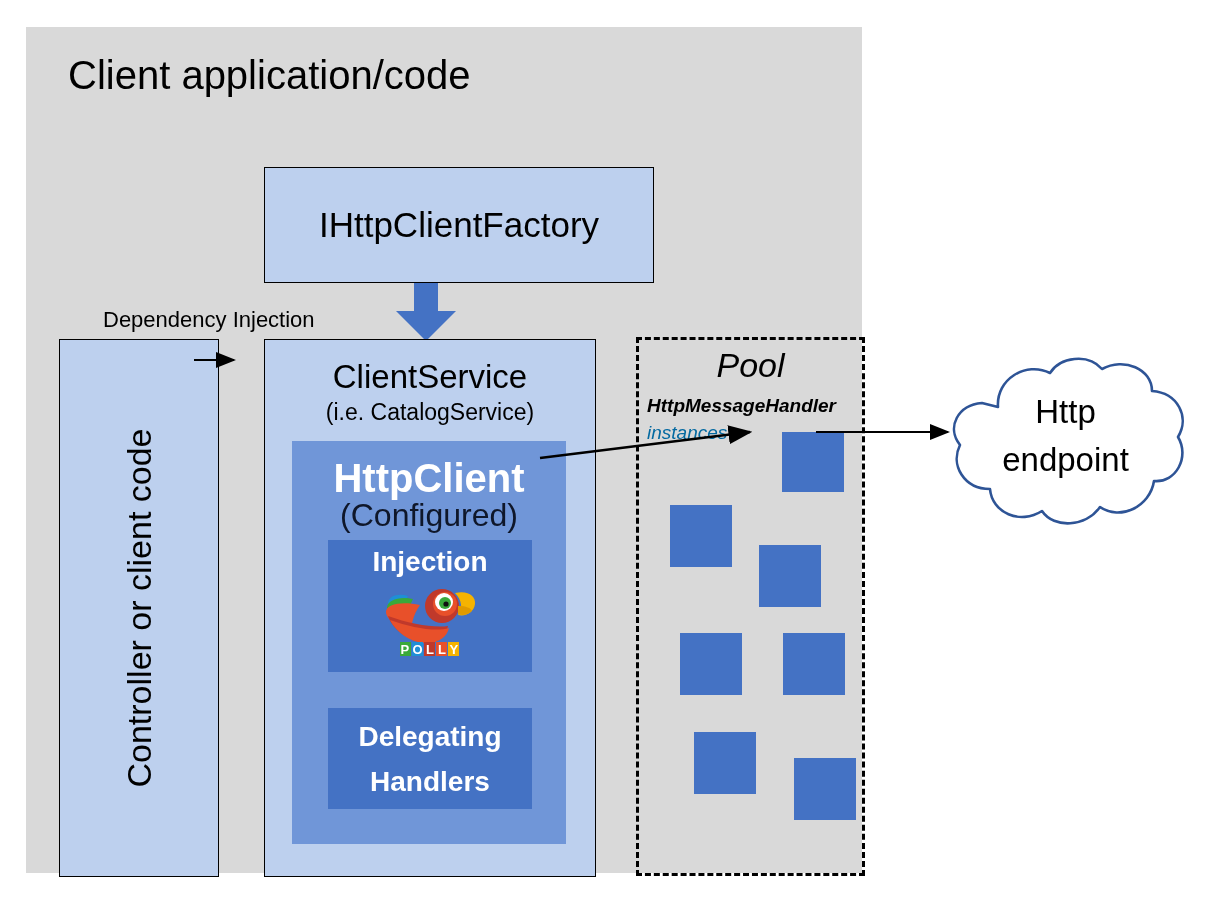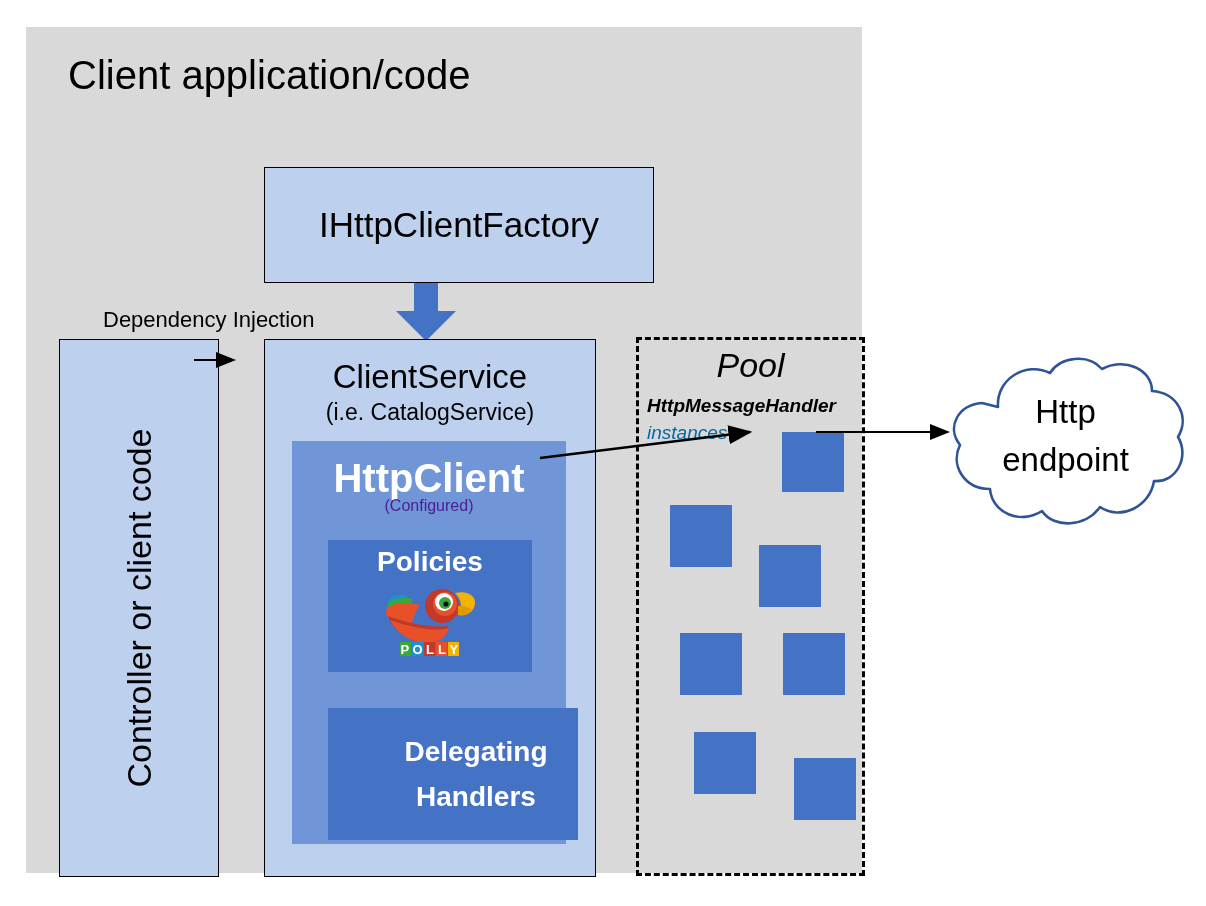--- a/index.html
+++ b/index.html
@@ -145,22 +145,22 @@
     text-align: center;
     font-size: 40px;
     font-weight: bold;
     color: #ffffff;
   }
   #httpclient-subtitle {
     position: absolute;
     left: 0; right: 0;
     top: 56px;
     text-align: center;
-    font-size: 16px;
-    color: #4c1d95;
+    font-size: 32px;
+    color: #0f172a;
   }
 
   
   #policies-box {
     position: absolute;
     left: 36px;
     top: 99px;
     width: 204px;
     height: 132px;
     background: #4472c4;
@@ -182,27 +182,26 @@
     width: 96px;
     height: 78px;
   }
 
   
   #delegating-box {
     position: absolute;
     left: 36px;
     top: 267px;
     width: 204px;
-    height: 132px;
+    height: 101px;
     background: #4472c4;
     display: flex;
     flex-direction: column;
     align-items: center;
     justify-content: center;
-    padding-left: 46px;
   }
   #delegating-box .line {
     font-size: 28px;
     font-weight: bold;
     color: #ffffff;
     line-height: 45px;
   }
 
   
   #pool-box {
@@ -299,21 +298,21 @@
 
     <div id="clientservice-box">
       <div id="clientservice-title">ClientService</div>
       <div id="clientservice-subtitle">(i.e. CatalogService)</div>
 
       <div id="httpclient-box">
         <div id="httpclient-title">HttpClient</div>
         <div id="httpclient-subtitle">(Configured)</div>
 
         <div id="policies-box">
-          <div id="policies-title">Policies</div>
+          <div id="policies-title">Injection</div>
           <div id="polly-logo">
             <svg width="96" height="78" viewBox="0 0 96 78">
 
               <path d="M6 22 C6 14 16 11 26 14 C22 22 20 30 20 38 C14 34 6 30 6 22 Z" fill="#1f8fd6"></path>
               <path d="M5 26 C5 18 18 14 31 17 C26 27 24 36 24 45 C15 40 5 34 5 26 Z" fill="#3aa93a"></path>
               <path d="M4 30 C4 22 20 19 38 23 C31 33 29 43 29 52 C18 46 4 38 4 30 Z" fill="#e8502a"></path>
               <path d="M6 34 C10 46 24 58 40 60 C54 62 64 54 66 44 C52 46 28 42 6 34 Z" fill="#c0392b"></path>
               <path d="M8 38 C14 50 28 60 42 61 C56 62 65 55 67 46 C54 50 30 46 8 38 Z" fill="#e8502a"></path>
 
               <circle cx="60" cy="24" r="17" fill="#c0392b"></circle>

